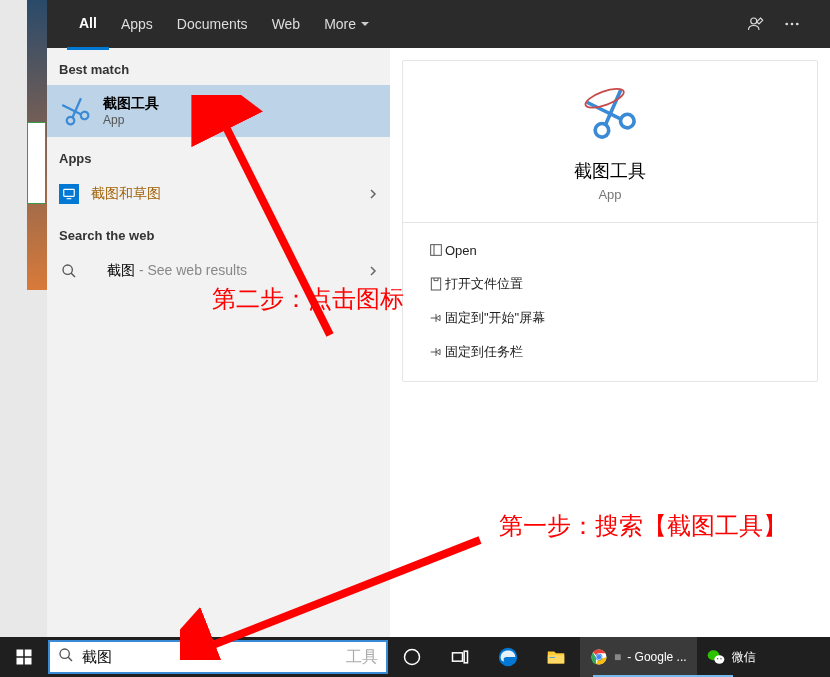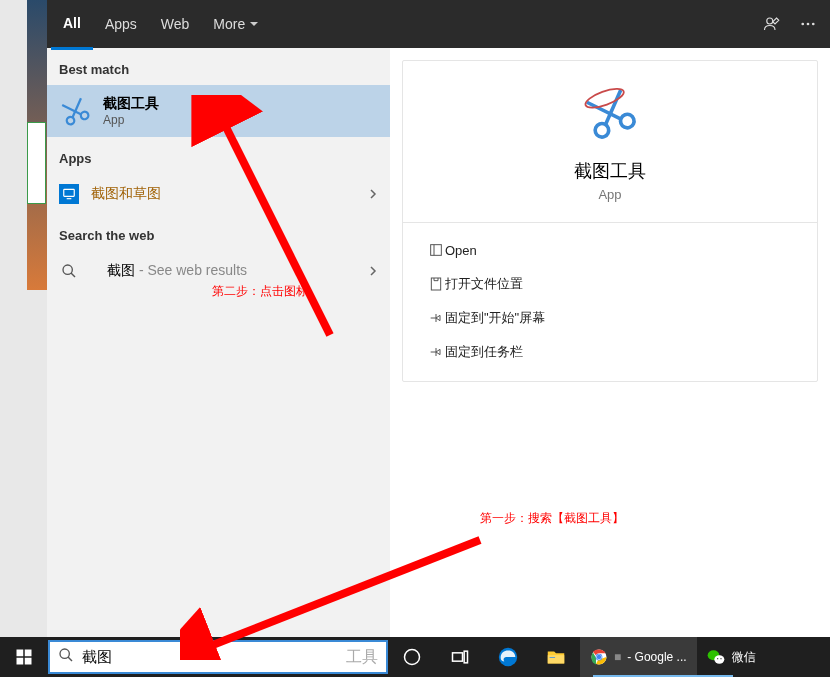--- a/index.html
+++ b/index.html
@@ -6,21 +6,21 @@
 body { width: 830px; height: 677px; background: #e8e8e8; position: relative; overflow: hidden; }
 
 
 .bg-strip { position: absolute; left: 27px; top: 0; width: 20px; height: 290px; background: linear-gradient(#2a4a6a, #d87a3a); }
 .bg-block { position: absolute; left: 27px; top: 122px; width: 19px; height: 82px; background: #fff; border: 1px solid #3a9a4a; }
 
 
 .panel { position: absolute; left: 47px; top: 0; width: 783px; height: 637px; background: #fff; }
 
 
-.tabs { display: flex; align-items: center; height: 48px; background: #2b2b2b; color: #ccc; padding: 0 4px; }
+.tabs { display: flex; align-items: center; height: 48px; background: #2b2b2b; color: #ccc; padding: 0 20px; }
 .tab { padding: 0 12px; font-size: 14px; line-height: 48px; cursor: pointer; color: #ddd; }
 .tab.active { color: #fff; border-bottom: 3px solid #0078d4; font-weight: 600; }
 .tab-more { display: flex; align-items: flex-end; gap: 4px; }
 .tabs-spacer { flex: 1; }
 .tabs-icon { width: 36px; height: 36px; display: flex; align-items: center; justify-content: center; color: #ddd; cursor: pointer; }
 
 
 .results { width: 343px; float: left; height: 589px; background: #f2f2f2; }
 .section-header { padding: 14px 12px 8px; font-size: 13px; font-weight: 600; color: #333; }
 .best-match { display: flex; align-items: center; padding: 10px 12px; background: #bcd3e8; gap: 12px; cursor: pointer; }
@@ -44,21 +44,21 @@
 .detail-head { display: flex; flex-direction: column; align-items: center; padding: 24px 0 16px; }
 .detail-big-icon { width: 56px; height: 56px; display: flex; align-items: center; justify-content: center; margin-bottom: 12px; }
 .detail-title { font-size: 18px; font-weight: 400; color: #000; margin-top: 6px; }
 .detail-sub { font-size: 13px; color: #777; margin-top: 4px; }
 .detail-sep { height: 1px; background: #e5e5e5; margin: 4px 0; }
 .detail-actions { padding: 6px 0 12px; }
 .da-item { display: flex; align-items: center; padding: 8px 24px; cursor: pointer; font-size: 13px; color: #222; }
 .da-icon { width: 18px; height: 18px; display: flex; align-items: center; justify-content: center; color: #555; }
 
 
-.anno { position: absolute; color: #f00; font-size: 12px; font-family: "SimSun", serif; pointer-events: none; z-index: 50; }
+.anno { position: absolute; color: #f00; font-size: 24px; font-family: "SimSun", serif; pointer-events: none; z-index: 50; }
 .arrow-svg { position: absolute; pointer-events: none; z-index: 49; }
 
 
 .taskbar { position: absolute; left: 0; bottom: 0; width: 830px; height: 40px; background: #1f1f1f; display: flex; align-items: center; }
 .start-btn { width: 48px; height: 40px; display: flex; align-items: center; justify-content: center; cursor: pointer; }
 .search-box { width: 340px; height: 34px; margin: 3px 0; background: #fff; border: 2px solid #3a8ad6; display: flex; align-items: center; padding: 0 8px; gap: 8px; }
 .search-box input { border: none; outline: none; flex: 1; font-size: 15px; color: #000; background: transparent; }
 .search-box input::placeholder { color: #aaa; }
 .search-icon-tb { color: #555; }
 .tb-icon { width: 48px; height: 40px; display: flex; align-items: center; justify-content: center; cursor: pointer; }
@@ -73,20 +73,21 @@
 <body>
 
 <div class="bg-strip"></div>
 <div class="bg-block"></div>
 
 <div class="panel">
 
   <div class="tabs">
     <div class="tab active">All</div>
     <div class="tab">Apps</div>
+    <div class="tab">Documents</div>
     <div class="tab">Web</div>
     <div class="tab tab-more">
       <span>More</span>
       <span>
         <svg width="10" height="10" viewBox="0 0 10 10">
             <path d="M1 3 L5 7 L9 3" fill="#ccc"></path>
           </svg>
       </span>
     </div>
     <div class="tabs-spacer"></div>
@@ -223,21 +224,21 @@
 <div class="anno" style="left:212px; top:283px;">第二步：点击图标</div>
 
 <svg class="arrow-svg" style="left:180px; top:530px;" width="320" height="130" viewBox="0 0 320 130">
   <defs>
       <marker id="ah2" markerWidth="10" markerHeight="10" refX="2" refY="5" orient="auto">
         <path d="M0,0 L10,5 L0,10 z" fill="#f00"></path>
       </marker>
     </defs>
   <line x1="300" y1="10" x2="20" y2="120" stroke="#f00" stroke-width="8" marker-end="url(#ah2)"></line>
 </svg>
-<div class="anno" style="left:480px; top:510px;">第一步：搜索【截图工具】</div>
+<div class="anno" style="left:499px; top:510px;">第一步：搜索【截图工具】</div>
 
 <div class="taskbar">
   <div class="start-btn">
     <svg width="18" height="18" viewBox="0 0 24 24" fill="#fff">
         <rect x="2" y="2" width="9" height="9"></rect>
         <rect x="13" y="2" width="9" height="9"></rect>
         <rect x="2" y="13" width="9" height="9"></rect>
         <rect x="13" y="13" width="9" height="9"></rect>
       </svg>
   </div>

